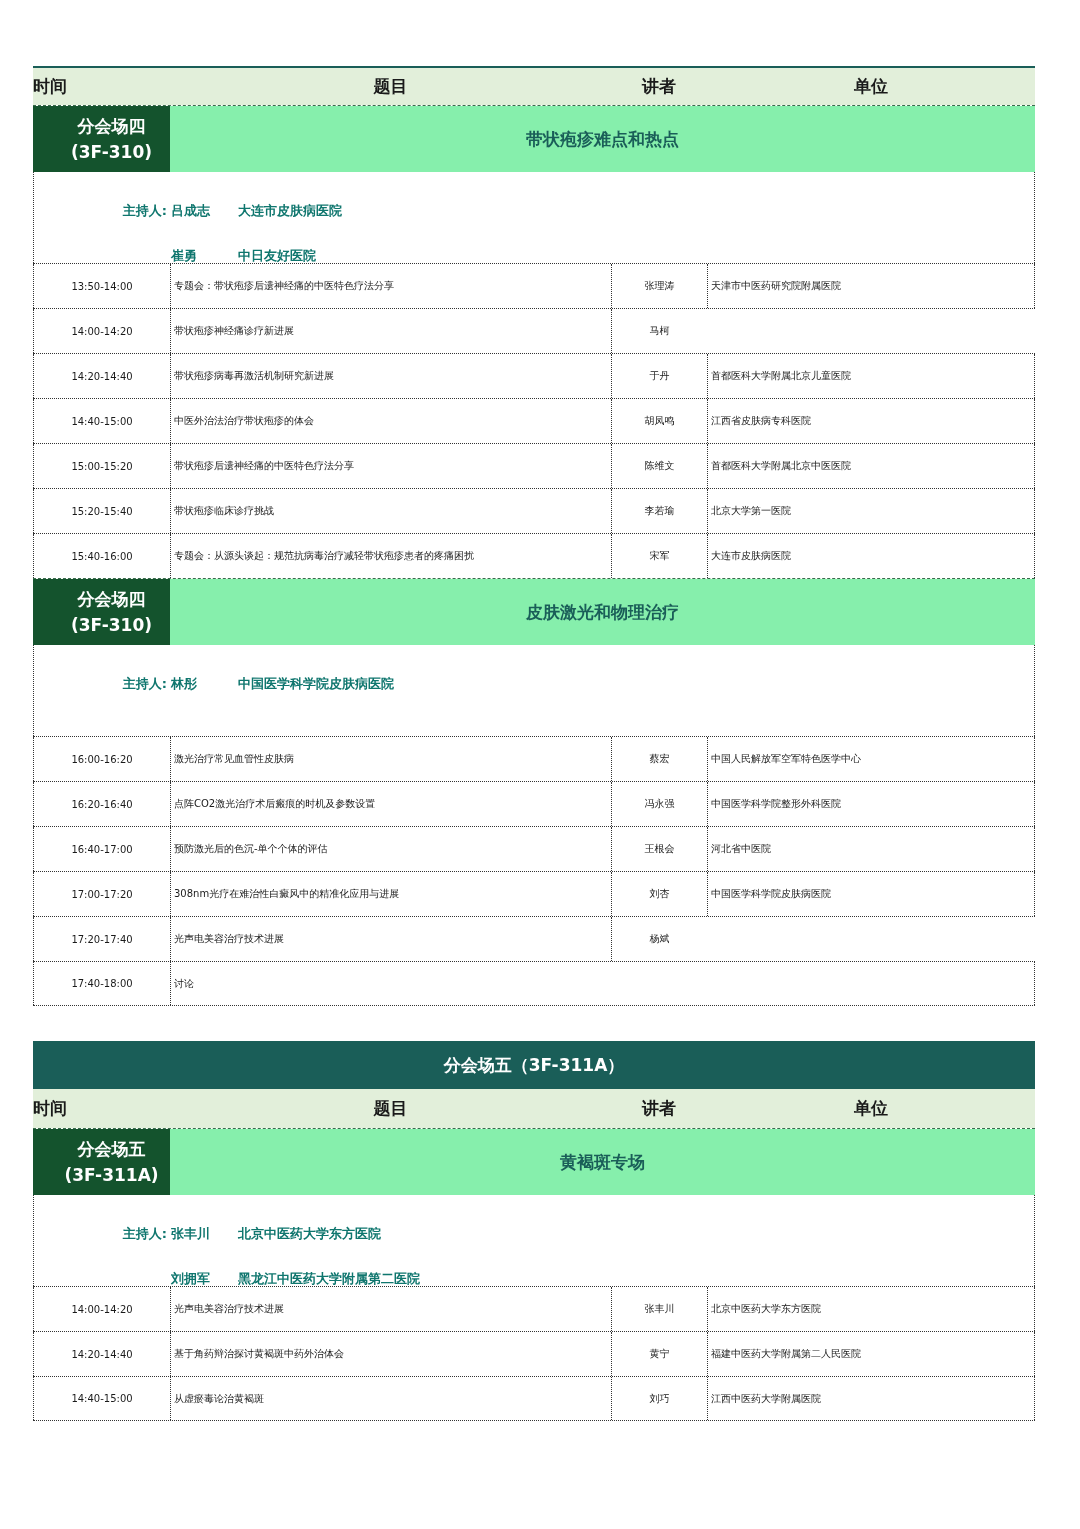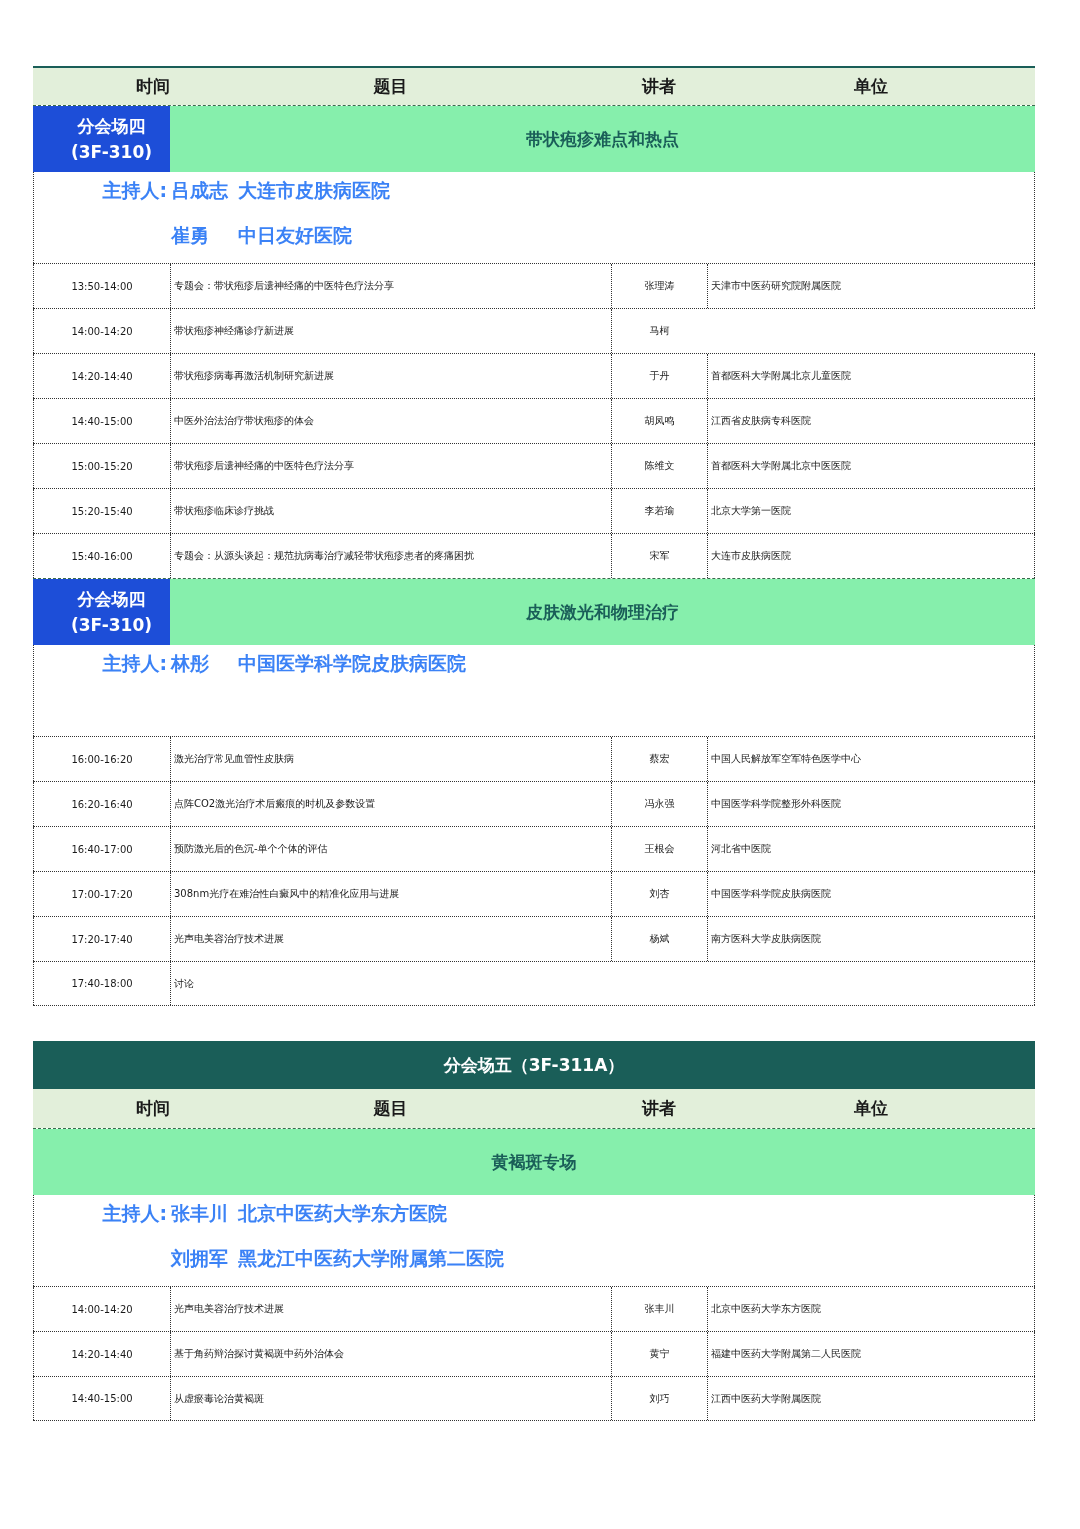--- a/index.html
+++ b/index.html
@@ -4,30 +4,30 @@
   <style>
     * { box-sizing: border-box; margin: 0; padding: 0; }
     html, body { width: 1080px; height: 1529px; background: #ffffff; }
     body { font-family: "DejaVu Sans", "Liberation Sans", sans-serif; color: #1a1a1a; position: relative; }
     .wrap { position: absolute; left: 33px; width: 1002px; }
     .block1 { top: 66px; }
     .block2 { top: 1041px; }
 
     .hdr { display: flex; height: 39px; background: #e2efda; font-weight: bold; font-size: 17px; align-items: center; }
     .hdr.top-rule { border-top: 2px solid #1a5e58; }
-    .hdr .c-time { width: 137px; text-align: right; }
+    .hdr .c-time { width: 137px; text-align: left; }
     .hdr .c-topic { width: 441px; text-align: center; }
     .hdr .c-speaker { width: 96px; text-align: center; }
     .hdr .c-org { flex: 1; text-align: center; }
 
     .session { display: flex; height: 67px; border-top: 1px dashed #3a6b4c; }
-    .session .venue { width: 137px; background: #1d4ed8; color: #ffffff; font-weight: bold; font-size: 17px; display: flex; flex-direction: column; justify-content: center; align-items: center; line-height: 26px; padding-left: 20px; }
+    .session .venue { width: 137px; background: #14532d; color: #ffffff; font-weight: bold; font-size: 17px; display: flex; flex-direction: column; justify-content: center; align-items: center; line-height: 26px; padding-left: 20px; }
     .session .title { flex: 1; background: #86efac; color: #1a5e58; font-weight: bold; font-size: 17px; display: flex; align-items: center; justify-content: center; }
 
-    .hosts { border-left: 1px dotted #333; border-right: 1px dotted #333; padding-top: 4px; height: 91px; color: #3b82f6; font-weight: bold; font-size: 19px; }
+    .hosts { border-left: 1px dotted #333; border-right: 1px dotted #333; padding-top: 28px; height: 91px; color: #0f766e; font-weight: bold; font-size: 13px; }
     .host-line { display: flex; height: 45px; align-items: flex-start; padding-top: 2px; }
     .host-line .lbl { width: 137px; text-align: right; padding-right: 4px; }
     .host-line .name { width: 67px; }
     .host-line .org { }
 
     .row { display: flex; height: 45px; border-top: 1px dotted #333; font-size: 10px; }
     .row > div { display: flex; align-items: center; border-left: 1px dotted #333; }
     .row .c-time { width: 137px; justify-content: center; }
     .row .c-topic { width: 441px; padding-left: 3px; line-height: 22px; }
     .row .c-speaker { width: 96px; justify-content: center; }
@@ -144,37 +144,40 @@
   <div class="row">
     <div class="c-time">17:00-17:20</div>
     <div class="c-topic">308nm光疗在难治性白癜风中的精准化应用与进展</div>
     <div class="c-speaker">刘杏</div>
     <div class="c-org">中国医学科学院皮肤病医院</div>
   </div>
   <div class="row">
     <div class="c-time">17:20-17:40</div>
     <div class="c-topic">光声电美容治疗技术进展</div>
     <div class="c-speaker">杨斌</div>
-    <div class="c-org">南方医科大学皮肤病医院</div>
   </div>
   <div class="row last">
     <div class="c-time">17:40-18:00</div>
     <div class="c-wide">讨论</div>
   </div>
 </div>
 
 <div class="wrap block2">
   <div class="room-banner">分会场五（3F-311A）</div>
   <div class="hdr">
     <div class="c-time">时间</div>
     <div class="c-topic">题目</div>
     <div class="c-speaker">讲者</div>
     <div class="c-org">单位</div>
   </div>
   <div class="session">
+    <div class="venue">
+      <span>分会场五</span>
+      <span>(3F-311A)</span>
+    </div>
     <div class="title">黄褐斑专场</div>
   </div>
   <div class="hosts">
     <div class="host-line">
       <span class="lbl">主持人:</span>
       <span class="name">张丰川</span>
       <span class="org">北京中医药大学东方医院</span>
     </div>
     <div class="host-line">
       <span class="lbl"></span>

